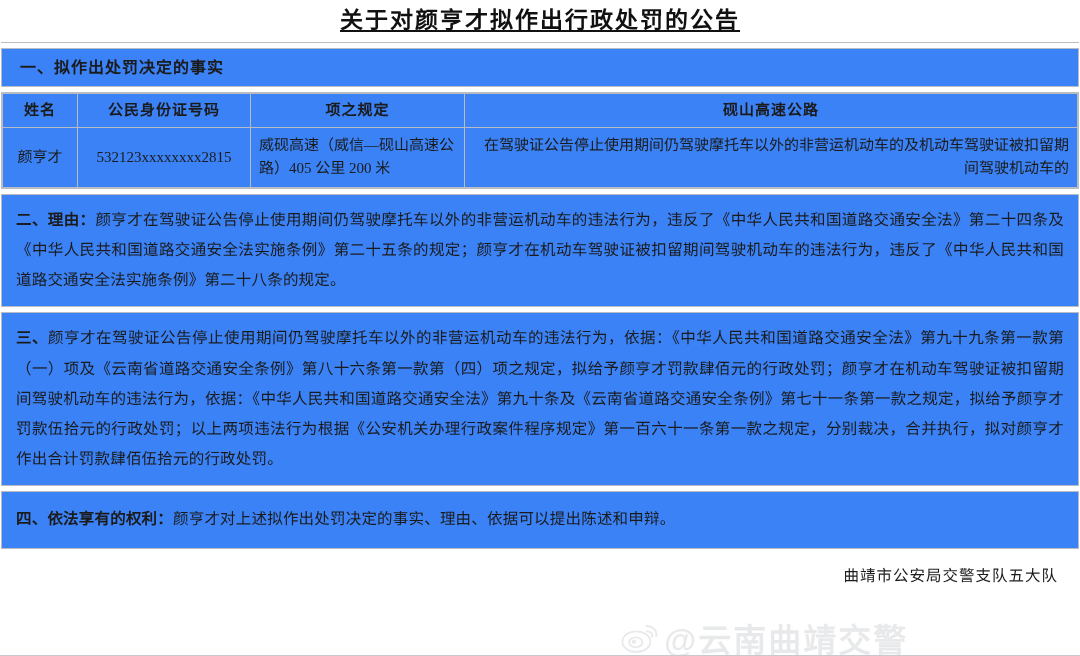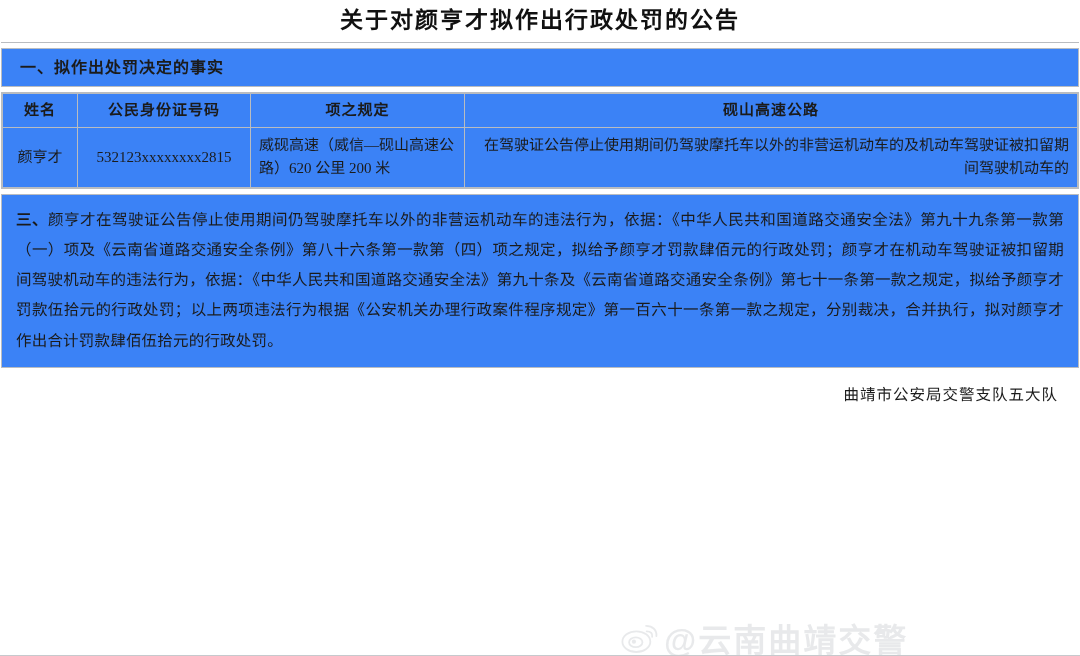--- a/index.html
+++ b/index.html
@@ -28,20 +28,21 @@
   .doc-title {
     text-align: center;
     font-size: 23px;
     font-weight: bold;
     letter-spacing: 2px;
     line-height: 1;
     padding-top: 9px;
     padding-bottom: 10px;
     color: #111;
     font-family: "Liberation Serif", "DejaVu Serif", serif;
+    text-decoration: underline;
   }
 
   
   .block {
     border: 1px solid #b9bcc0;
     box-sizing: border-box;
     margin: 0 1px 5px 1px;
     background: #3b82f6;
   }
 
@@ -204,34 +205,44 @@
           <th>姓名</th>
           <th>公民身份证号码</th>
           <th>项之规定</th>
           <th>砚山高速公路</th>
         </tr>
       </thead>
       <tbody>
         <tr>
           <td class="cell-center">颜亨才</td>
           <td class="cell-id">532123xxxxxxxx2815</td>
-          <td class="cell-place">威砚高速（威信—砚山高速公路）620 公里 200 米</td>
+          <td class="cell-place">威砚高速（威信—砚山高速公路）405 公里 200 米</td>
           <td class="cell-act">在驾驶证公告停止使用期间仍驾驶摩托车以外的非营运机动车的及机动车驾驶证被扣留期间驾驶机动车的</td>
         </tr>
       </tbody>
     </table>
   </div>
 
+  <div class="block block-sec2">
+    <div class="para-block">
+      <p class="para"><span class="lead">二、理由：</span><span>颜亨才在驾驶证公告停止使用期间仍驾驶摩托车以外的非营运机动车的违法行为，违反了《中华人民共和国道路交通安全法》第二十四条及《中华人民共和国道路交通安全法实施条例》第二十五条的规定；颜亨才在机动车驾驶证被扣留期间驾驶机动车的违法行为，违反了《中华人民共和国道路交通安全法实施条例》第二十八条的规定。</span></p>
+    </div>
+  </div>
 
   <div class="block block-sec3">
     <div class="para-block">
       <p class="para"><span class="lead">三、</span><span>颜亨才在驾驶证公告停止使用期间仍驾驶摩托车以外的非营运机动车的违法行为，依据：《中华人民共和国道路交通安全法》第九十九条第一款第（一）项及《云南省道路交通安全条例》第八十六条第一款第（四）项之规定，拟给予颜亨才罚款肆佰元的行政处罚；颜亨才在机动车驾驶证被扣留期间驾驶机动车的违法行为，依据：《中华人民共和国道路交通安全法》第九十条及《云南省道路交通安全条例》第七十一条第一款之规定，拟给予颜亨才罚款伍拾元的行政处罚；以上两项违法行为根据《公安机关办理行政案件程序规定》第一百六十一条第一款之规定，分别裁决，合并执行，拟对颜亨才作出合计罚款肆佰伍拾元的行政处罚。</span></p>
     </div>
   </div>
 
+  <div class="block block-sec4">
+    <div class="para-block">
+      <p class="para single"><span class="lead">四、依法享有的权利：</span><span>颜亨才对上述拟作出处罚决定的事实、理由、依据可以提出陈述和申辩。</span></p>
+    </div>
+  </div>
 
 
   <div class="sign-area">
     <span class="sign-line">曲靖市公安局交警支队五大队</span>
 
   </div>
 
   <div class="watermark">
     <svg class="wm-logo" viewBox="0 0 64 56">
       <ellipse cx="26" cy="34" rx="23" ry="17" fill="none" stroke="#9aa0a6" stroke-width="3"></ellipse>

